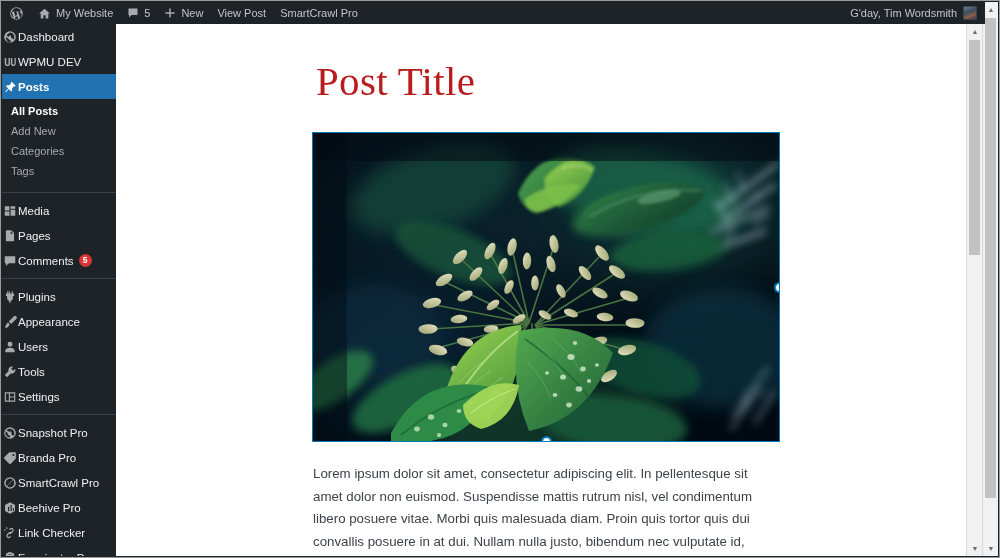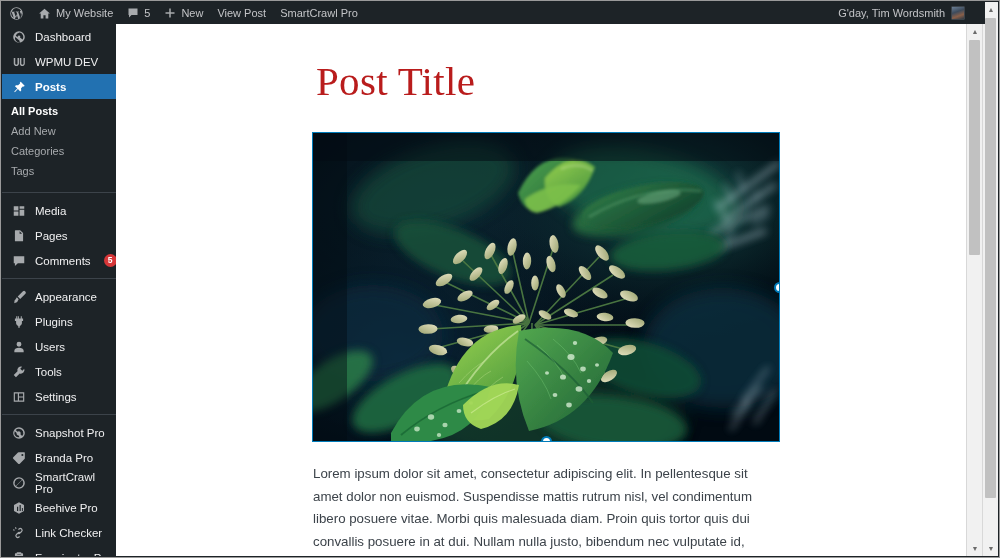--- a/index.html
+++ b/index.html
@@ -48,21 +48,21 @@
     color: #c3c4c7;
     gap: 5px;
     cursor: pointer;
   }
   .ab-label { line-height: 22px; }
   .ab-spacer { flex: 1 1 auto; }
   .ab-right {
     display: flex;
     align-items: center;
     height: 22px;
-    padding-right: 20px;
+    padding-right: 8px;
     gap: 6px;
   }
   .ab-avatar {
     width: 14px; height: 14px;
     border-radius: 1px;
     background: linear-gradient(160deg,#6b7f96 0%,#3d4b5c 40%,#8a5f48 70%,#2f3a45 100%);
     display: inline-block;
     flex: 0 0 auto;
     border: 1px solid #3c434a;
     box-sizing: border-box;
@@ -77,25 +77,23 @@
     bottom: 1px;
     background: #1d2327;
     z-index: 30;
     overflow: hidden;
   }
   .menu-item {
     position: relative;
     display: flex;
     align-items: center;
     height: 25px;
-    padding-left: 9px;
     color: #f0f0f1;
     font-size: 11.5px;
     cursor: pointer;
-    gap: 8px;
   }
   .menu-item .mi-ico {
     width: 16px; height: 16px;
     display: inline-flex; align-items: center; justify-content: center;
     color: #a7aaad;
     flex: 0 0 16px;
   }
   .menu-item.current {
     background: #2271b1;
     color: #fff;
@@ -367,32 +365,32 @@
               <path d="M3 4h18v12H10l-5 4.5V16H3V4z"></path>
             </svg>
           </span>
           <span>Comments</span>
           <span class="badge">5</span>
         </div>
         <div class="menu-sep"></div>
         <div class="menu-item">
           <span class="mi-ico">
             <svg width="14" height="14" viewBox="0 0 24 24" fill="currentColor">
+              <path d="M10 2h1.8v4H15V2h1.8v4H19v4.2h-2v3.6c0 2.4-1.6 4.4-3.8 5v3.1h-2.4v-3.1C8.6 18.2 7 16.2 7 13.8v-3.6H5V6h2.2V2H9v4h1V2z"></path>
+            </svg>
+          </span>
+          <span>Plugins</span>
+        </div>
+        <div class="menu-item">
+          <span class="mi-ico">
+            <svg width="14" height="14" viewBox="0 0 24 24" fill="currentColor">
               <path d="M18.8 2.2a3 3 0 014.2 4.2l-9 9-4.2-4.2 9-9zM8.3 12.6l3.1 3.1-2 4.2c-.7 1.5-2.3 2.3-3.8 1.9l-2.2 1.1.9-2.4c-.6-1.5.1-3.3 1.6-4.1l2.4-3.8z"></path>
             </svg>
           </span>
           <span>Appearance</span>
-        </div>
-        <div class="menu-item">
-          <span class="mi-ico">
-            <svg width="14" height="14" viewBox="0 0 24 24" fill="currentColor">
-              <path d="M10 2h1.8v4H15V2h1.8v4H19v4.2h-2v3.6c0 2.4-1.6 4.4-3.8 5v3.1h-2.4v-3.1C8.6 18.2 7 16.2 7 13.8v-3.6H5V6h2.2V2H9v4h1V2z"></path>
-            </svg>
-          </span>
-          <span>Plugins</span>
         </div>
         <div class="menu-item">
           <span class="mi-ico">
             <svg width="14" height="14" viewBox="0 0 24 24" fill="currentColor">
               <path d="M12 3a4.2 4.2 0 110 8.4A4.2 4.2 0 0112 3zm0 10.2c4.4 0 8 2.3 8 5.1V21H4v-2.7c0-2.8 3.6-5.1 8-5.1z"></path>
             </svg>
           </span>
           <span>Users</span>
         </div>
         <div class="menu-item">

